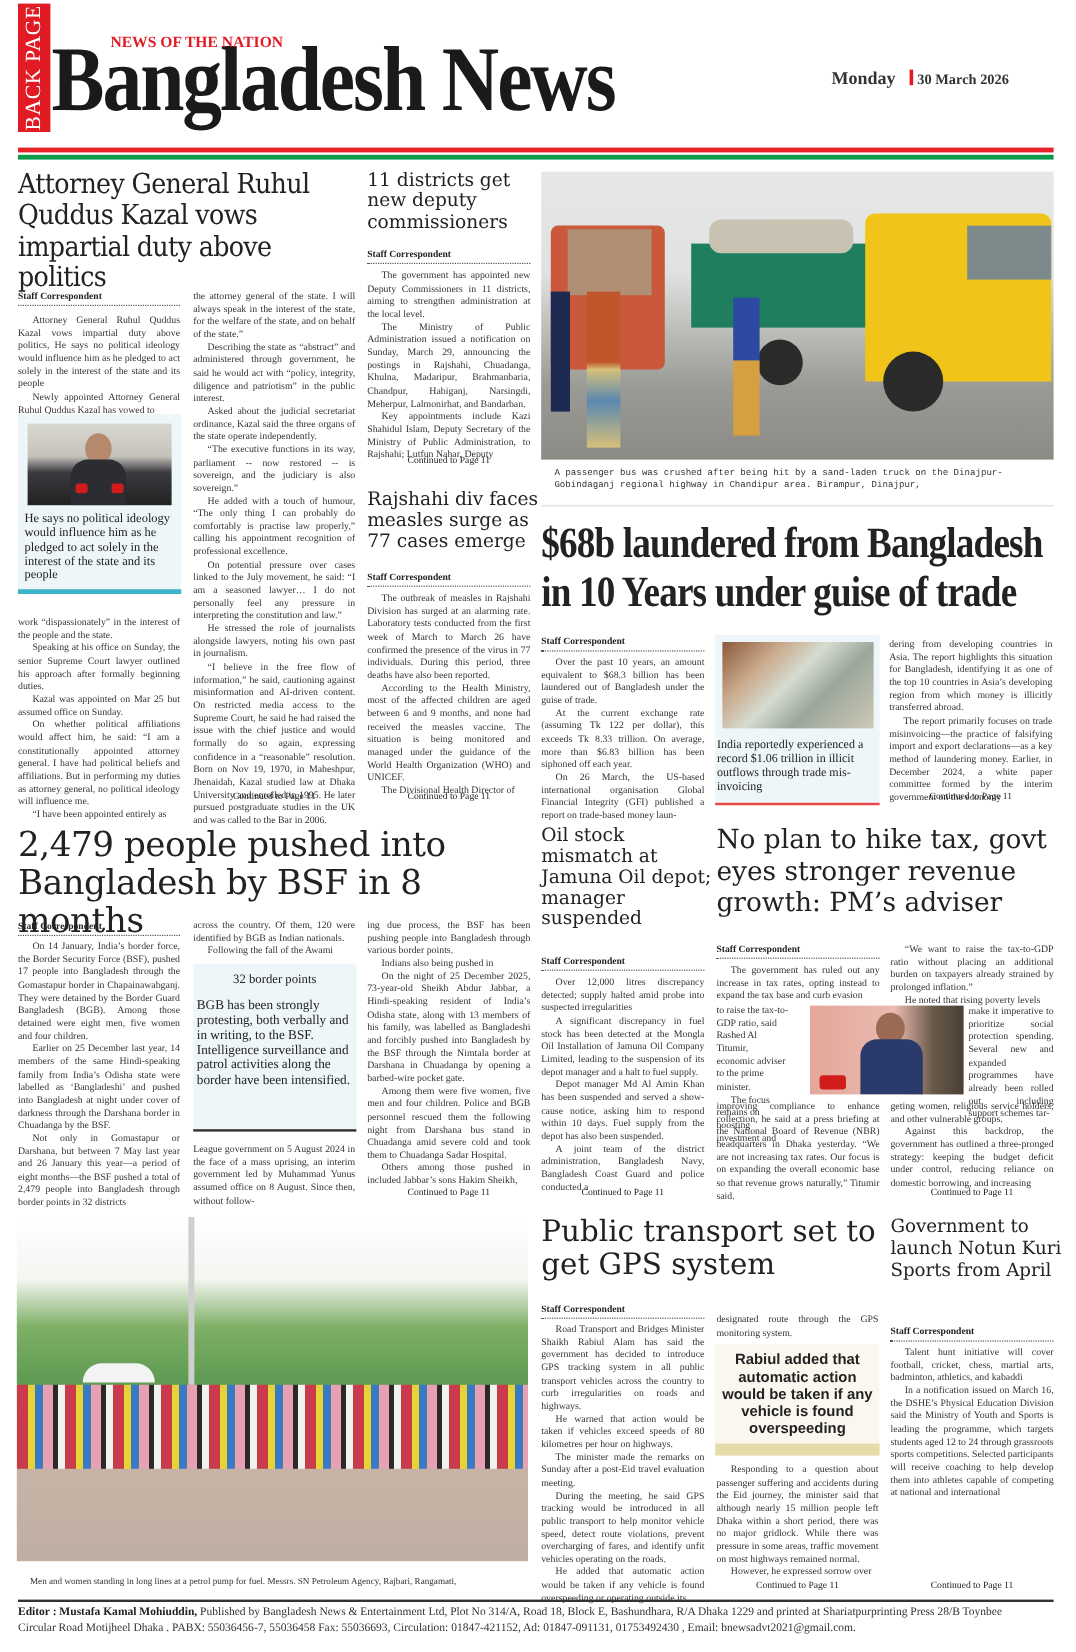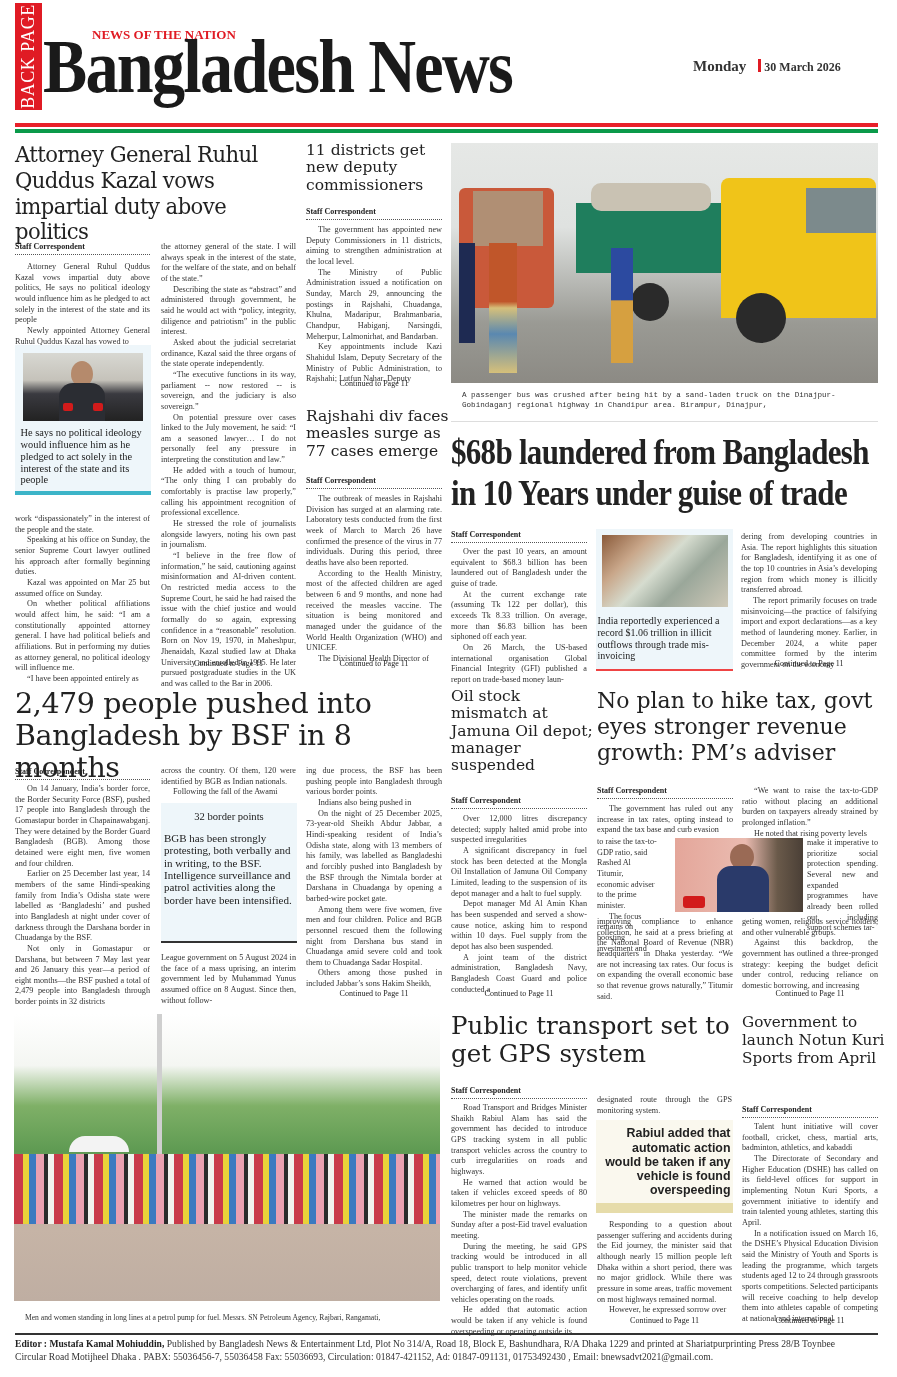--- a/index.html
+++ b/index.html
@@ -65,22 +65,22 @@
     <p>Speaking at his office on Sunday, the senior Supreme Court lawyer outlined his approach after formally beginning duties.</p>
     <p>Kazal was appointed on Mar 25 but assumed office on Sunday.</p>
     <p>On whether political affiliations would affect him, he said: “I am a constitutionally appointed attorney general. I have had political beliefs and affiliations. But in performing my duties as attorney general, no political ideology will influence me.</p>
     <p>“I have been appointed entirely as</p>
   </div>
   <div class="abs txt" style="left:161px;top:242px;width:135px">
     <p style="text-indent:0">the attorney general of the state. I will always speak in the interest of the state, for the welfare of the state, and on behalf of the state.”</p>
     <p>Describing the state as “abstract” and administered through government, he said he would act with “policy, integrity, diligence and patriotism” in the public interest.</p>
     <p>Asked about the judicial secretariat ordinance, Kazal said the three organs of the state operate independently.</p>
     <p>“The executive functions in its way, parliament -- now restored -- is sovereign, and the judiciary is also sovereign.”</p>
+    <p>He added with a touch of humour, “The only thing I can probably do comfortably is practise law properly,” calling his appointment recognition of professional excellence.</p>
     <p>On potential pressure over cases linked to the July movement, he said: “I am a seasoned lawyer… I do not personally feel any pressure in interpreting the constitution and law.”</p>
-    <p>He added with a touch of humour, “The only thing I can probably do comfortably is practise law properly,” calling his appointment recognition of professional excellence.</p>
     <p>He stressed the role of journalists alongside lawyers, noting his own past in journalism.</p>
     <p>“I believe in the free flow of information,” he said, cautioning against misinformation and AI-driven content. On restricted media access to the Supreme Court, he said he had raised the issue with the chief justice and would formally do so again, expressing confidence in a “reasonable” resolution. Born on Nov 19, 1970, in Maheshpur, Jhenaidah, Kazal studied law at Dhaka University and enrolled in 1995. He later pursued postgraduate studies in the UK and was called to the Bar in 2006.</p>
   </div>
   <div class="abs cont" style="left:161px;top:659px;width:135px">Continued to Page 11</div>
 </article>
 
 <article>
   <h2 class="abs hl" style="left:306px;top:142px;width:145px;font-size:15.5px">11 districts get new deputy commissioners</h2>
   <div class="abs by" style="left:306px;top:207px;width:136px">Staff Correspondent</div>
   <div class="abs txt" style="left:306px;top:225px;width:136px">
@@ -228,36 +228,35 @@
     <p>Road Transport and Bridges Minister Shaikh Rabiul Alam has said the government has decided to introduce GPS tracking system in all public transport vehicles across the country to curb irregularities on roads and highways.</p>
     <p>He warned that action would be taken if vehicles exceed speeds of 80 kilometres per hour on highways.</p>
     <p>The minister made the remarks on Sunday after a post-Eid travel evaluation meeting.</p>
     <p>During the meeting, he said GPS tracking would be introduced in all public transport to help monitor vehicle speed, detect route violations, prevent overcharging of fares, and identify unfit vehicles operating on the roads.</p>
     <p>He added that automatic action would be taken if any vehicle is found overspeeding or operating outside its</p>
   </div>
   <div class="abs txt" style="left:597px;top:1095px;width:135px">
     <p style="text-indent:0">designated route through the GPS monitoring system.</p>
   </div>
   <div class="abs" style="left:596px;top:1120px;width:137px;height:84px;background:#faf8ee;display:flex;align-items:center;justify-content:center">
-    <div style="font-family:'Liberation Sans',sans-serif;font-weight:bold;font-size:12.4px;line-height:1.15;text-align:right;color:#222;width:132px">Rabiul added that automatic action would be taken if any vehicle is found overspeeding</div>
+    <div style="font-family:'Liberation Sans',sans-serif;font-weight:bold;font-size:12.4px;line-height:1.15;text-align:center;color:#222;width:132px">Rabiul added that automatic action would be taken if any vehicle is found overspeeding</div>
   </div>
   <div class="abs" style="left:596px;top:1203px;width:137px;height:10px;background:#e6dcaa"></div>
   <div class="abs txt" style="left:597px;top:1220px;width:135px">
     <p>Responding to a question about passenger suffering and accidents during the Eid journey, the minister said that although nearly 15 million people left Dhaka within a short period, there was no major gridlock. While there was pressure in some areas, traffic movement on most highways remained normal.</p>
     <p>However, he expressed sorrow over</p>
   </div>
   <div class="abs cont" style="left:597px;top:1316px;width:135px">Continued to Page 11</div>
 </article>
 
 <article>
   <h2 class="abs hl" style="left:742px;top:1013px;width:150px;font-size:15.2px;line-height:1.2">Government to launch Notun Kuri Sports from April</h2>
   <div class="abs by" style="left:742px;top:1105px;width:136px">Staff Correspondent</div>
   <div class="abs txt" style="left:742px;top:1122px;width:136px">
     <p>Talent hunt initiative will cover football, cricket, chess, martial arts, badminton, athletics, and kabaddi</p>
-    <p>The Directorate of Secondary and Higher Education (DSHE) has called on its field-level offices for support in implementing Notun Kuri Sports, a government initiative to identify and train talented young athletes, starting this April.</p>
     <p>In a notification issued on March 16, the DSHE’s Physical Education Division said the Ministry of Youth and Sports is leading the programme, which targets students aged 12 to 24 through grassroots sports competitions. Selected participants will receive coaching to help develop them into athletes capable of competing at national and international</p>
   </div>
   <div class="abs cont" style="left:742px;top:1316px;width:136px">Continued to Page 11</div>
 </article>
 
 <div class="abs footer-rule"></div>
 <div class="abs footer">
   <div><b>Editor : Mustafa Kamal Mohiuddin,</b> <span>Published by Bangladesh News &amp; Entertainment Ltd, Plot No 314/A, Road 18, Block E, Bashundhara, R/A Dhaka 1229 and printed at Shariatpurprinting Press 28/B Toynbee</span></div>
   <div>Circular Road Motijheel Dhaka . PABX: 55036456-7, 55036458 Fax: 55036693, Circulation: 01847-421152, Ad: 01847-091131, 01753492430 , Email: bnewsadvt2021@gmail.com.</div>
 </div>

